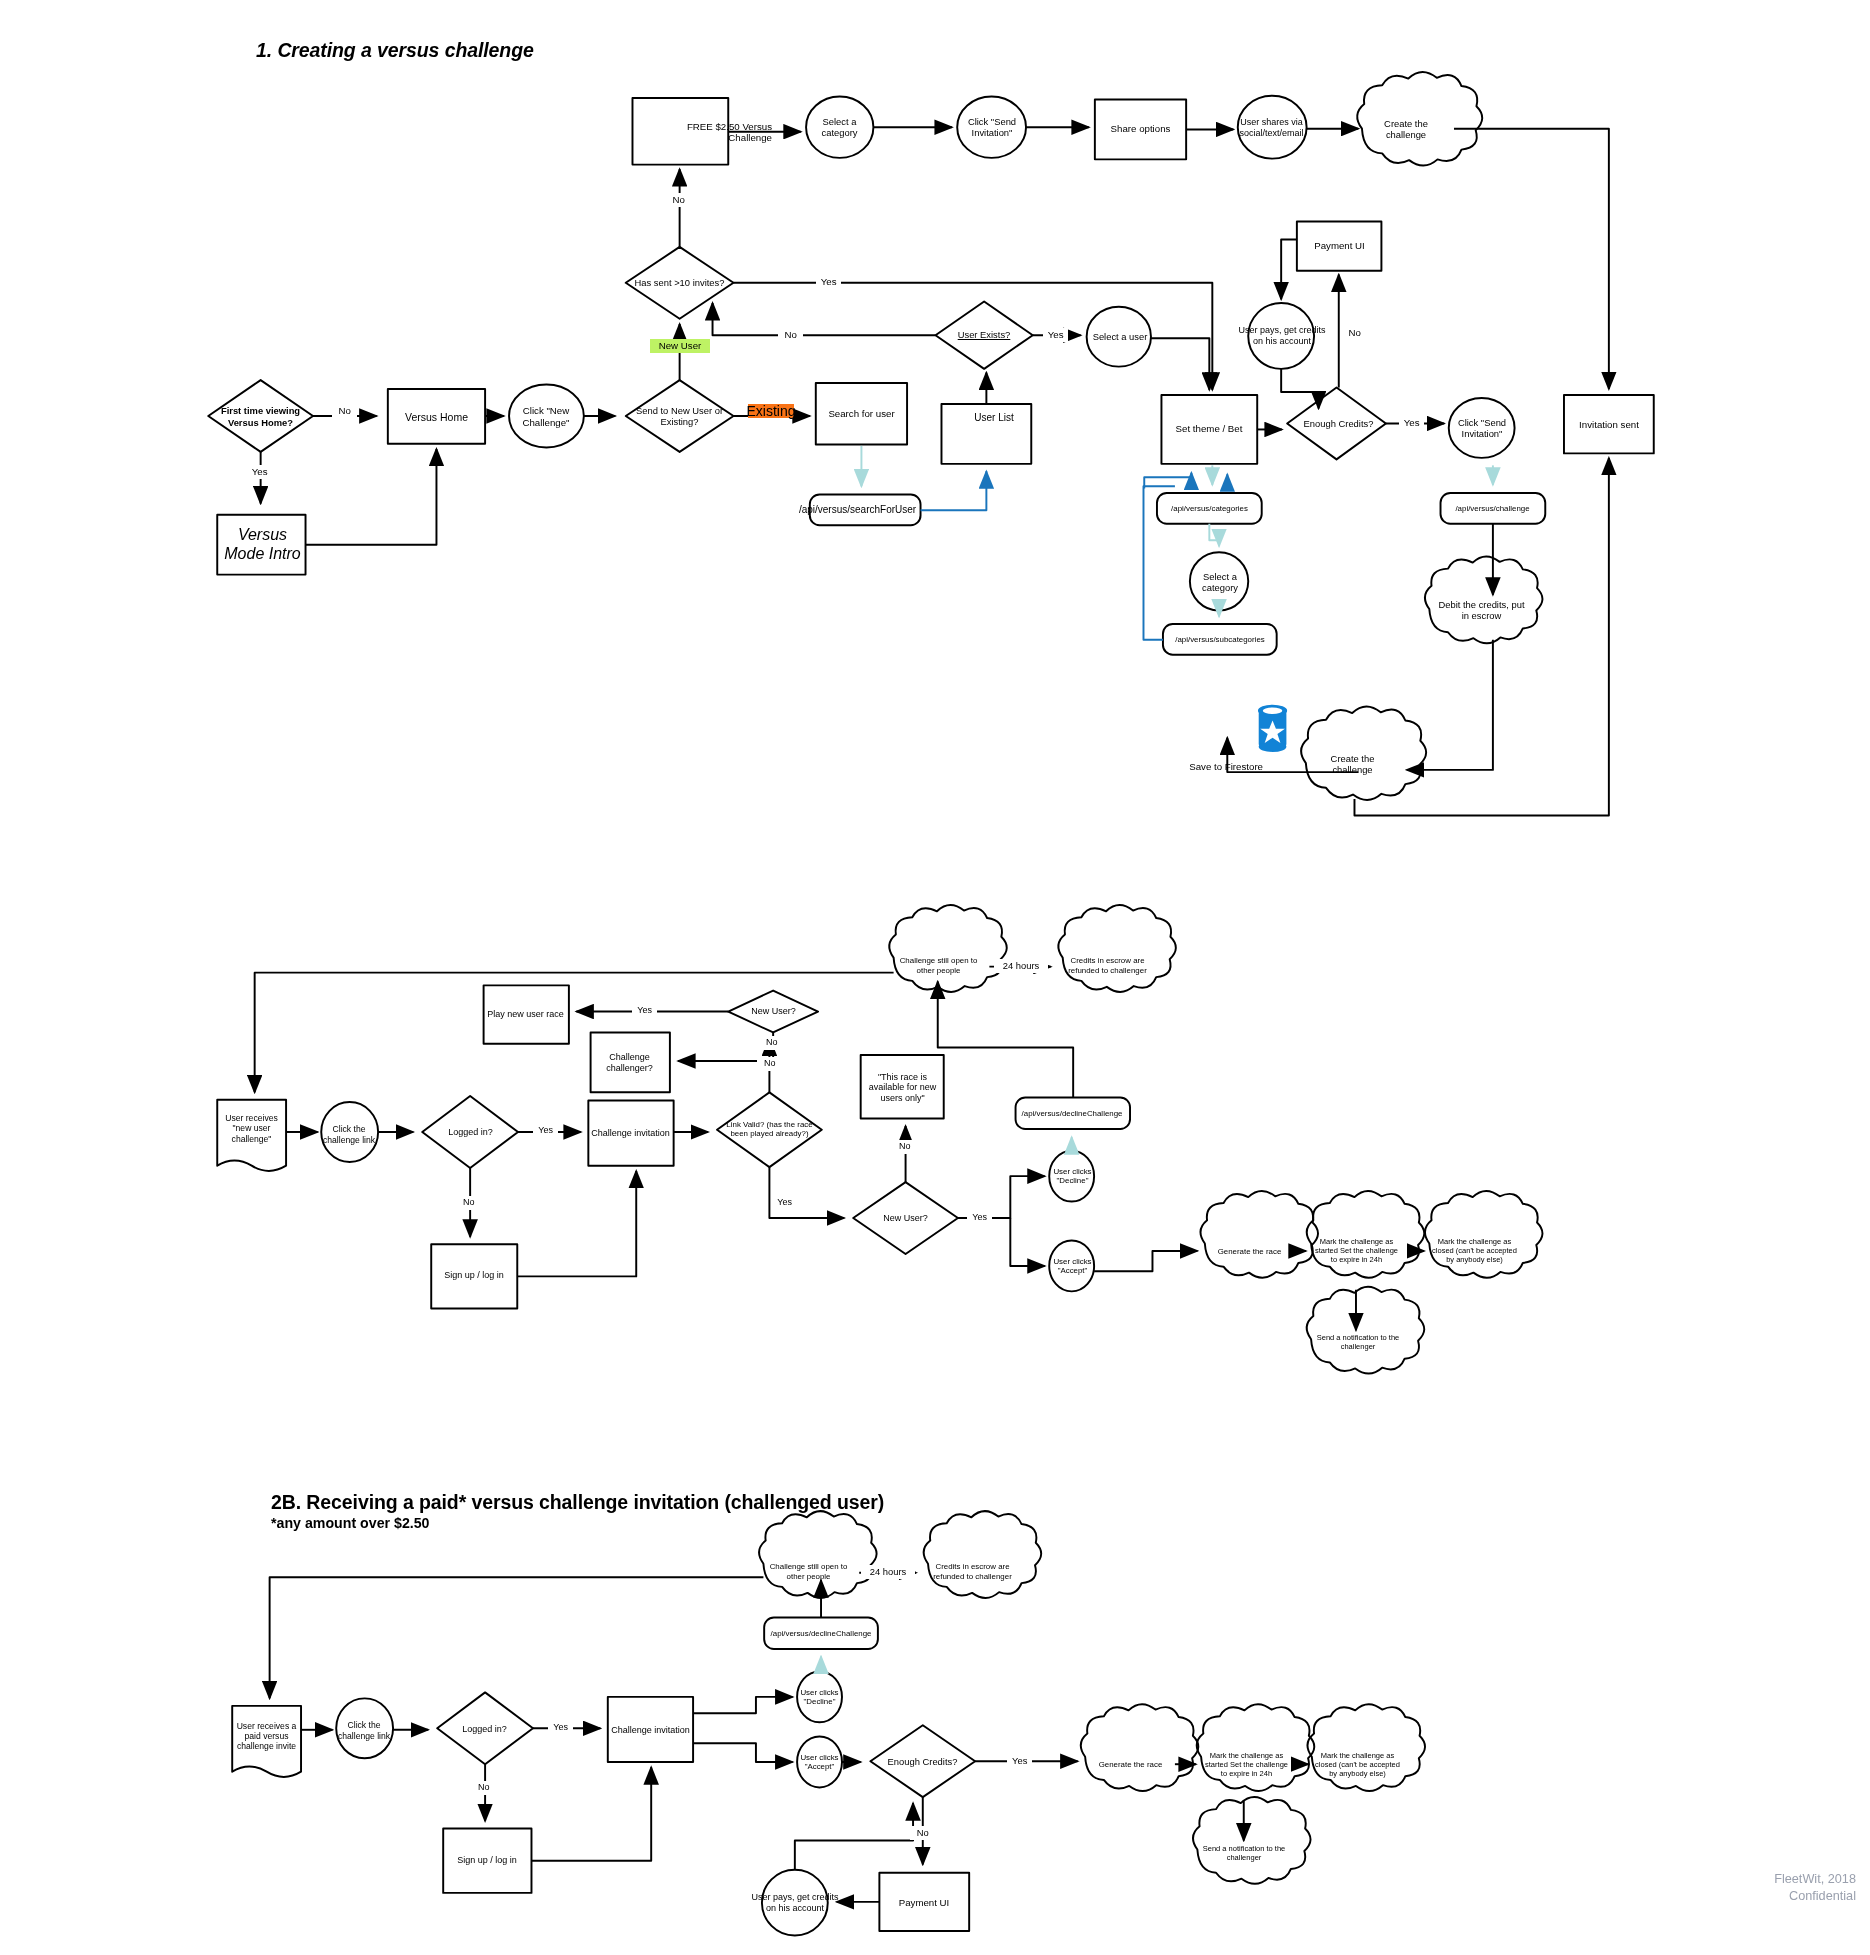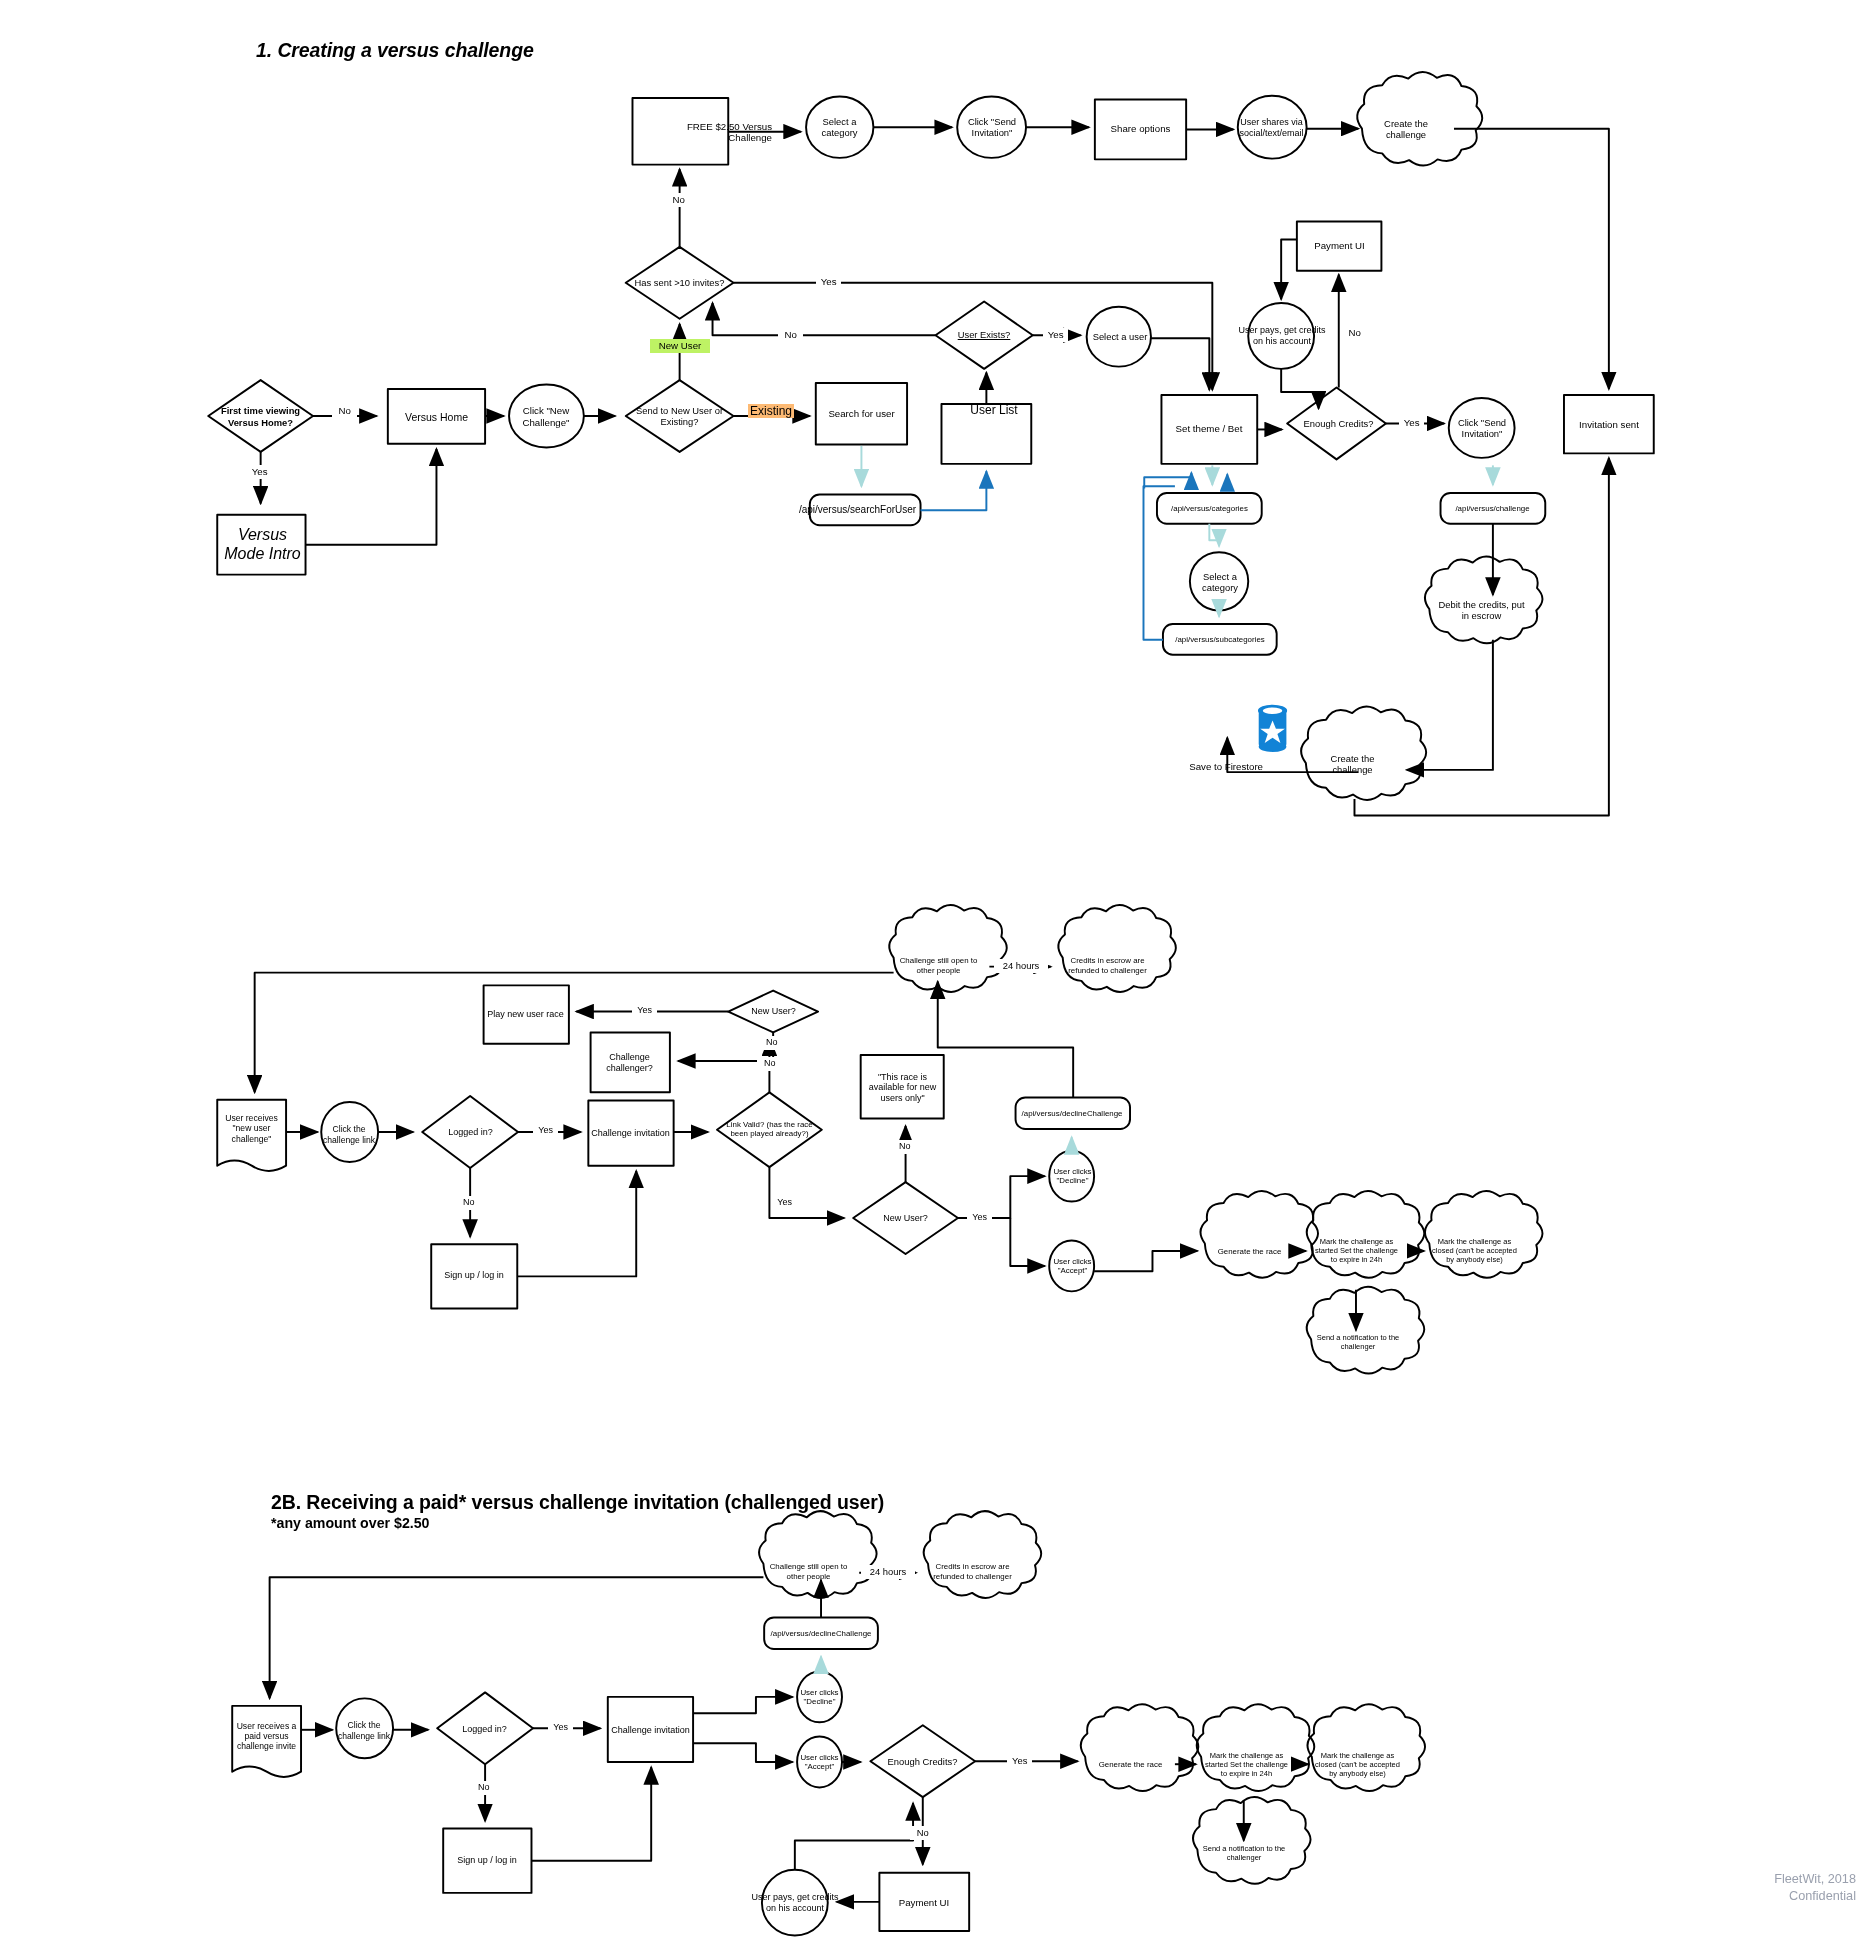--- a/index.html
+++ b/index.html
@@ -241,42 +241,42 @@
   <div class="nodelabel" style="left:513px;top:397px;width:66px;height:39px;font-size:9.7px;">Click "New Challenge"</div>
   <div class="nodelabel" style="left:627px;top:398px;width:105px;height:36px;font-size:9.4px;">Send to New User or Existing?</div>
   <div class="nodelabel" style="left:633px;top:265px;width:93px;height:36px;font-size:9.4px;">Has sent &gt;10 invites?</div>
   <div class="nodelabel" style="left:668px;top:111px;width:104px;height:42px;font-size:9.7px;text-align:right;">FREE $2.50 Versus Challenge</div>
   <div class="nodelabel" style="left:808px;top:109px;width:63px;height:36px;font-size:9.4px;">Select a category</div>
   <div class="nodelabel" style="left:959px;top:109px;width:66px;height:36px;font-size:9.4px;">Click "Send Invitation"</div>
   <div class="nodelabel" style="left:1095px;top:109px;width:91px;height:40px;font-size:9.7px;">Share options</div>
   <div class="nodelabel" style="left:1226px;top:105px;width:91px;height:45px;font-size:9px;">User shares via social/text/email</div>
   <div class="nodelabel" style="left:1371px;top:111px;width:70px;height:36px;font-size:9.4px;">Create the challenge</div>
   <div class="nodelabel" style="left:816px;top:395px;width:91px;height:37px;font-size:9.7px;">Search for user</div>
-  <div class="nodelabel" style="left:941px;top:392px;width:106px;height:36px;font-size:12px;">User List</div>
+  <div class="nodelabel" style="left:941px;top:400px;width:106px;height:36px;font-size:10px;">User List</div>
   <div class="nodelabel" style="left:940px;top:323px;width:88px;height:24px;font-size:9.4px;text-decoration:underline;">User Exists?</div>
   <div class="nodelabel" style="left:1090px;top:320px;width:60px;height:34px;font-size:9.4px;">Select a user</div>
   <div class="nodelabel" style="left:1161px;top:410px;width:96px;height:37px;font-size:9.7px;">Set theme / Bet</div>
   <div class="nodelabel" style="left:1297px;top:232px;width:85px;height:28.4px;font-size:9.7px;">Payment UI</div>
   <div class="nodelabel" style="left:1238px;top:313px;width:88px;height:46px;font-size:9px;">User pays, get credits on his account</div>
   <div class="nodelabel" style="left:1289px;top:413px;width:99px;height:21px;font-size:9.4px;">Enough Credits?</div>
   <div class="nodelabel" style="left:1449px;top:410px;width:66px;height:36px;font-size:9.4px;">Click "Send Invitation"</div>
   <div class="nodelabel" style="left:1564px;top:410px;width:90px;height:30px;font-size:9.7px;">Invitation sent</div>
   <div class="nodelabel" style="left:810px;top:501px;width:95px;height:18px;font-size:10px;">/api/versus/searchForUser</div>
   <div class="nodelabel" style="left:1157px;top:500px;width:105px;height:18px;font-size:7.9px;">/api/versus/categories</div>
   <div class="nodelabel" style="left:1163px;top:631px;width:114px;height:18px;font-size:7.9px;">/api/versus/subcategories</div>
   <div class="nodelabel" style="left:1440px;top:500px;width:105px;height:18px;font-size:7.9px;">/api/versus/challenge</div>
   <div class="nodelabel" style="left:1190px;top:565px;width:60px;height:34px;font-size:9.4px;">Select a category</div>
   <div class="nodelabel" style="left:1435px;top:593px;width:93px;height:34px;font-size:9.4px;">Debit the credits, put in escrow</div>
   <div class="nodelabel" style="left:1316px;top:747px;width:73px;height:34px;font-size:9.4px;">Create the challenge</div>
   <div class="nodelabel" style="left:1175px;top:758px;width:88px;height:16.5px;font-size:9.7px;justify-content:flex-end;">Save to Firestore</div>
 
   <div class="nodelabel" style="left:332px;top:404px;width:25.4px;height:13.5px;font-size:9.7px;background:#fff;">No</div>
   <div class="nodelabel" style="left:247px;top:465px;width:25.4px;height:13.5px;font-size:9.7px;background:#fff;">Yes</div>
   <div class="nodelabel" style="left:650px;top:339px;width:60px;height:13.5px;font-size:9.7px;background:#bef264;">New User</div>
-  <div class="nodelabel" style="left:748px;top:404px;width:46px;height:13.5px;font-size:12px;background:#fdba74;">Existing</div>
+  <div class="nodelabel" style="left:748px;top:404px;width:46px;height:13.5px;font-size:14px;background:#f97316;">Existing</div>
   <div class="nodelabel" style="left:666px;top:193px;width:25.4px;height:13.5px;font-size:9.7px;background:#fff;">No</div>
   <div class="nodelabel" style="left:816px;top:275px;width:25.4px;height:13.5px;font-size:9.7px;background:#fff;">Yes</div>
   <div class="nodelabel" style="left:778px;top:328px;width:25.4px;height:13.5px;font-size:9.7px;background:#fff;">No</div>
   <div class="nodelabel" style="left:1043px;top:328px;width:25.4px;height:13.5px;font-size:9.7px;background:#fff;">Yes</div>
   <div class="nodelabel" style="left:1342px;top:326px;width:25.4px;height:13.5px;font-size:9.7px;background:#fff;">No</div>
   <div class="nodelabel" style="left:1399px;top:416px;width:25.4px;height:13.5px;font-size:9.7px;background:#fff;">Yes</div>
 
   <div class="nodelabel" style="left:217px;top:1106px;width:69px;height:45px;font-size:8.6px;">User receives "new user challenge"</div>
   <div class="nodelabel" style="left:320px;top:1113px;width:58px;height:43px;font-size:8.6px;">Click the challenge link</div>
   <div class="nodelabel" style="left:433px;top:1124px;width:75px;height:16.5px;font-size:9px;">Logged in?</div>

